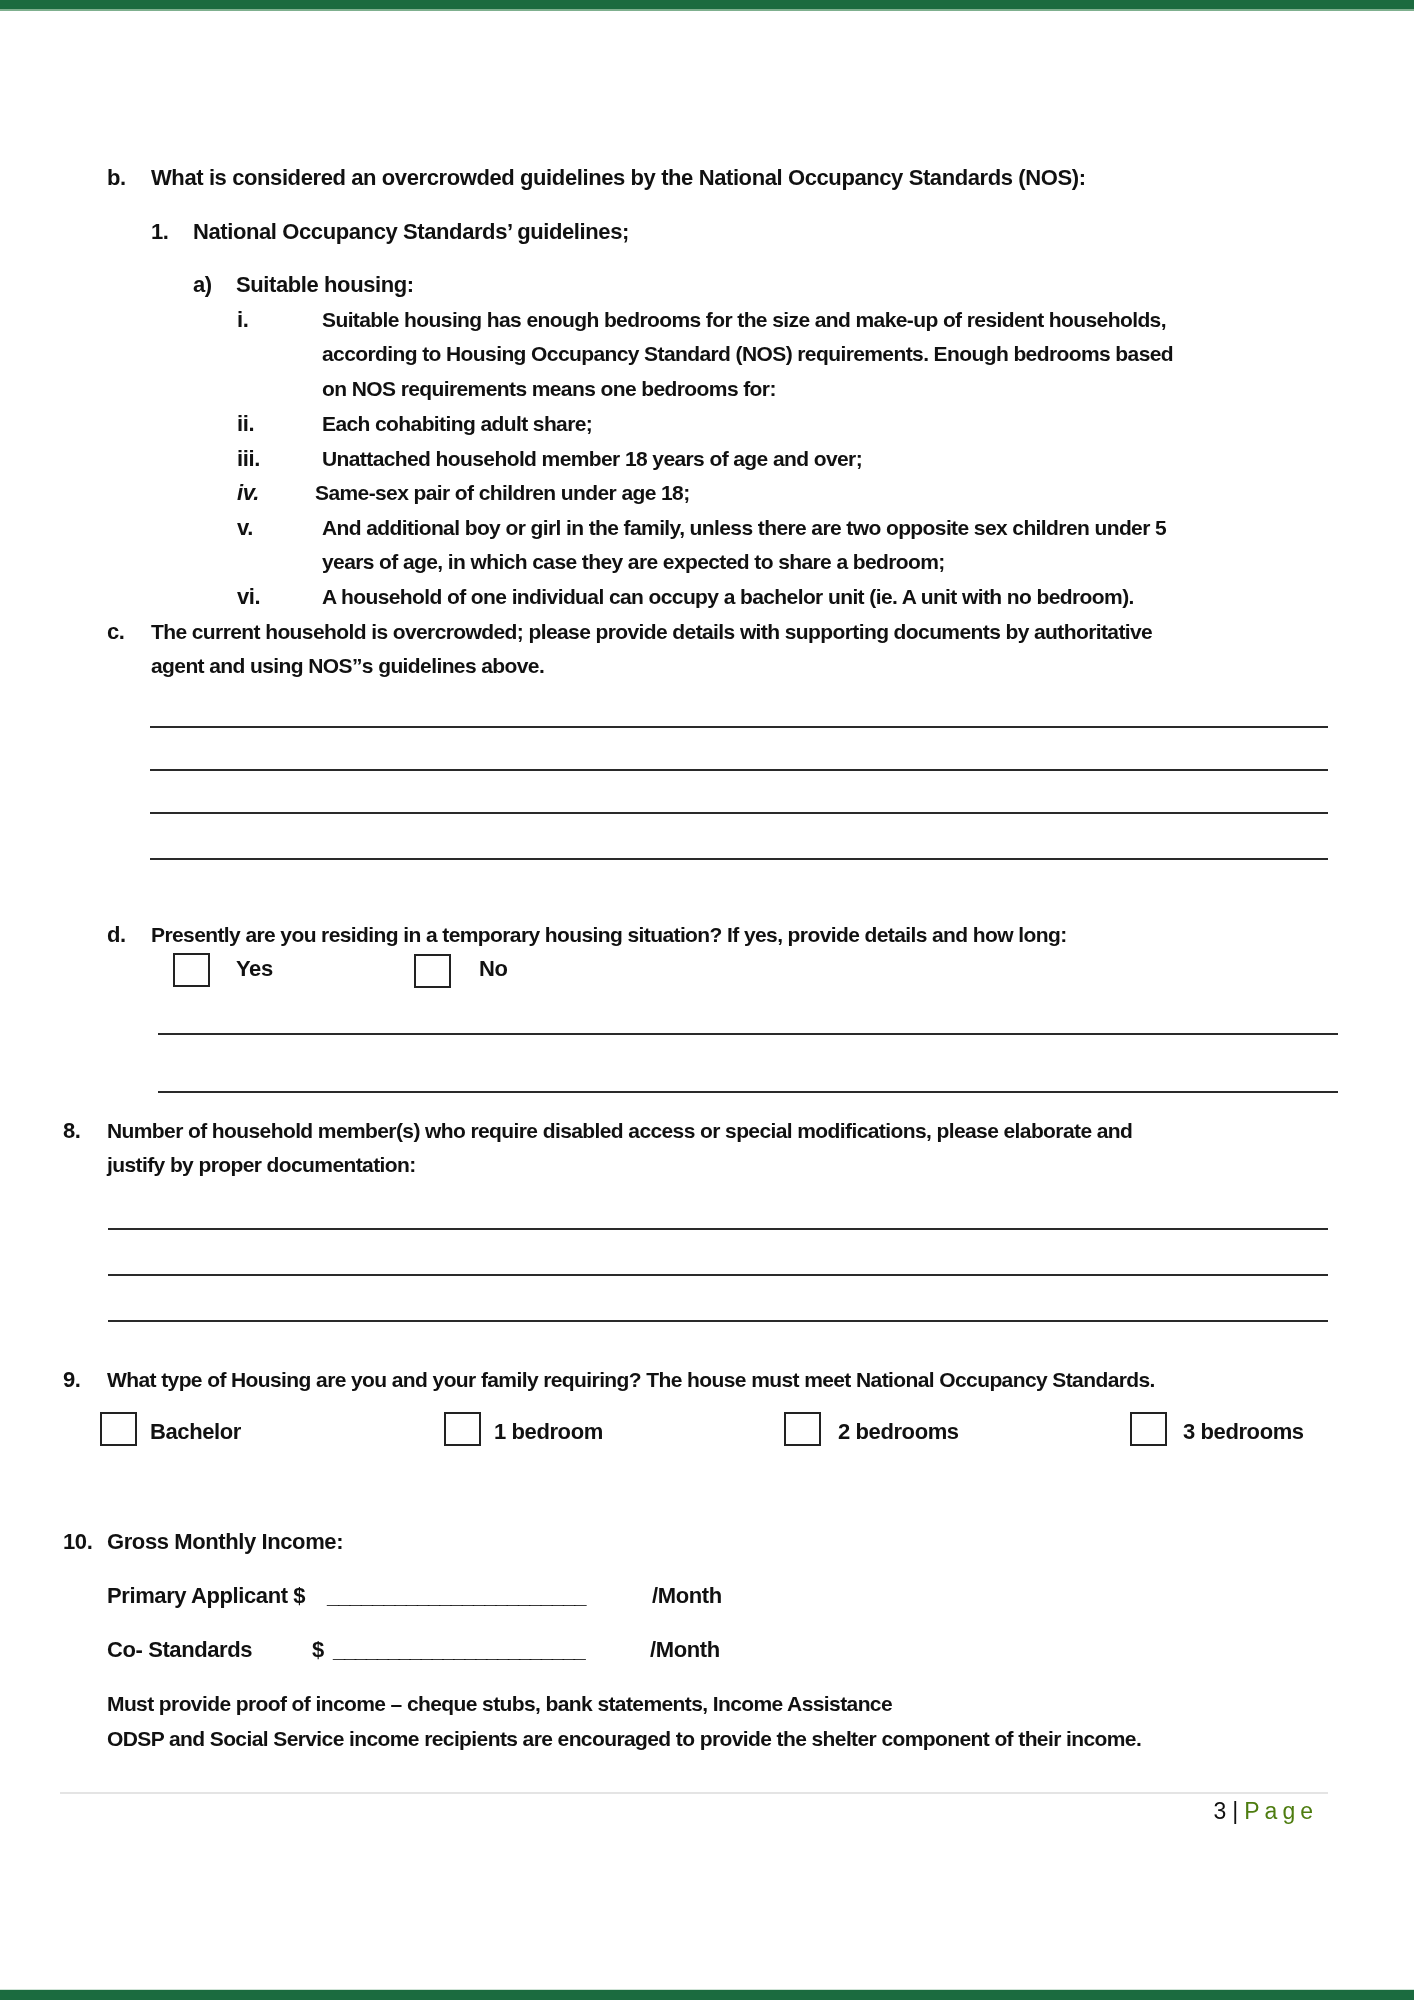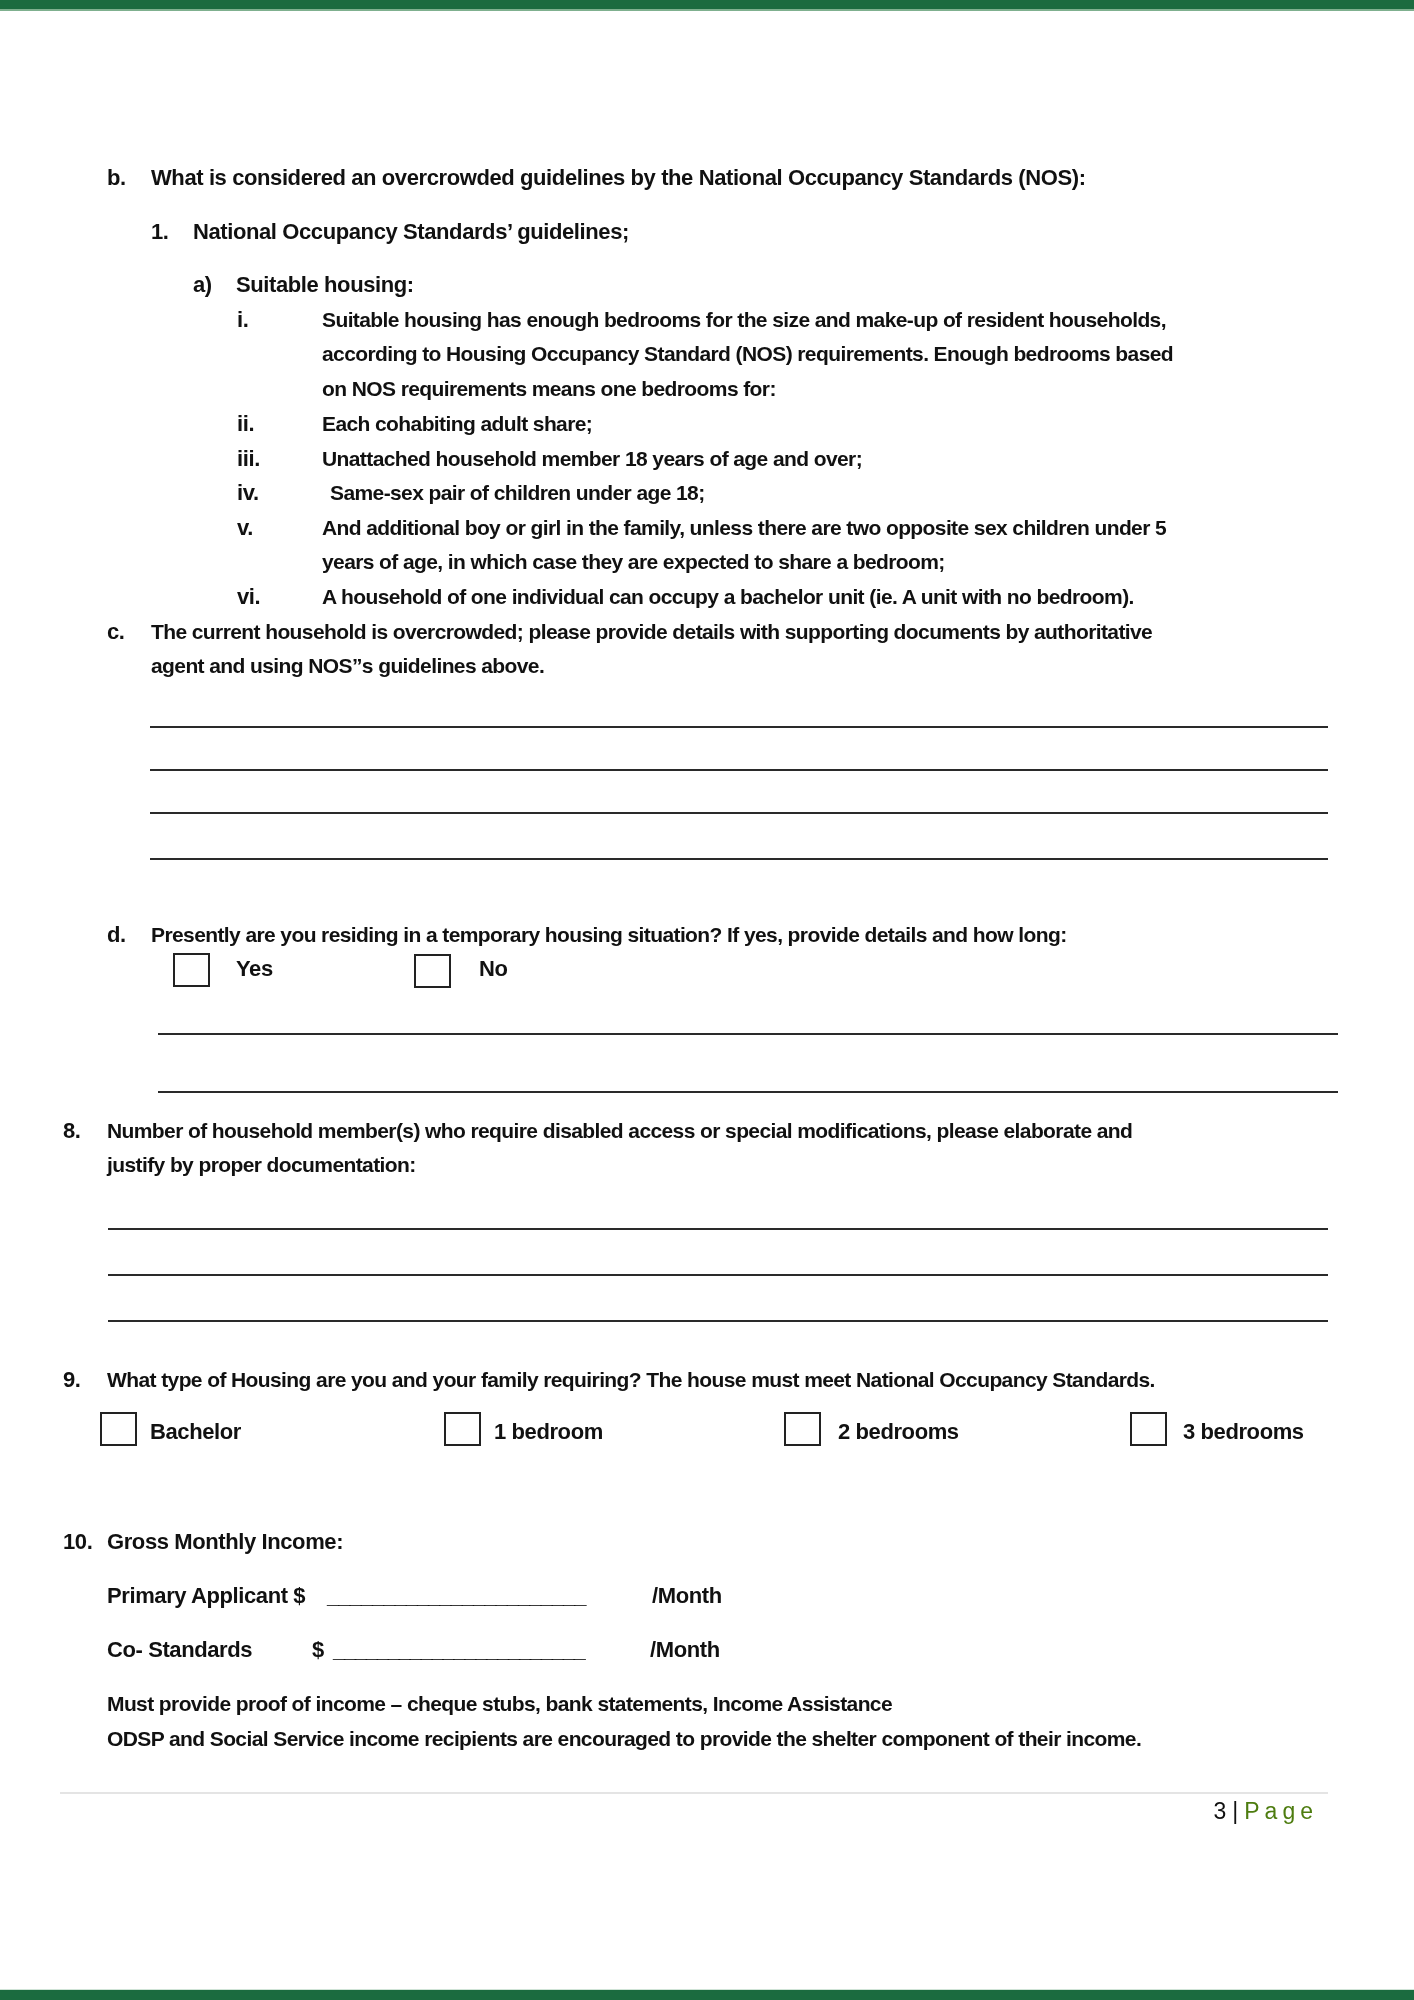--- a/index.html
+++ b/index.html
@@ -39,22 +39,22 @@
   <div class="t narrow" style="left:322px; top:307px;">Suitable housing has enough bedrooms for the size and make-up of resident households,</div>
   <div class="t narrow" style="left:322px; top:341px;">according to Housing Occupancy Standard (NOS) requirements.  Enough bedrooms based</div>
   <div class="t narrow" style="left:322px; top:376px;">on NOS requirements means one bedrooms for:</div>
 
   <div class="t" style="left:237px; top:411px;">ii.</div>
   <div class="t narrow" style="left:322px; top:411px;">Each cohabiting adult share;</div>
 
   <div class="t" style="left:237px; top:446px;">iii.</div>
   <div class="t narrow" style="left:322px; top:446px;">Unattached household member 18 years of age and over;</div>
 
-  <div class="t" style="left:237px; top:480px;">iv.</div>
-  <div class="t narrow" style="left:330px; top:480px;">Same-sex pair of children under age 18;</div>
+  <div class="t" style="left:237px; top:480px;font-style:italic;">iv.</div>
+  <div class="t narrow" style="left:315px; top:480px;">Same-sex pair of children under age 18;</div>
 
   <div class="t" style="left:237px; top:515px;">v.</div>
   <div class="t narrow" style="left:322px; top:515px;">And additional boy or girl in the family, unless there are two opposite sex children under 5</div>
   <div class="t narrow" style="left:322px; top:549px;">years of age, in which case they are expected to share a bedroom;</div>
 
   <div class="t" style="left:237px; top:584px;">vi.</div>
   <div class="t narrow" style="left:322px; top:584px;">A household of one individual can occupy a bachelor unit (ie. A unit with no bedroom).</div>
 </div>
 
 <div class="t" style="left:107px; top:619px;">c.</div>

